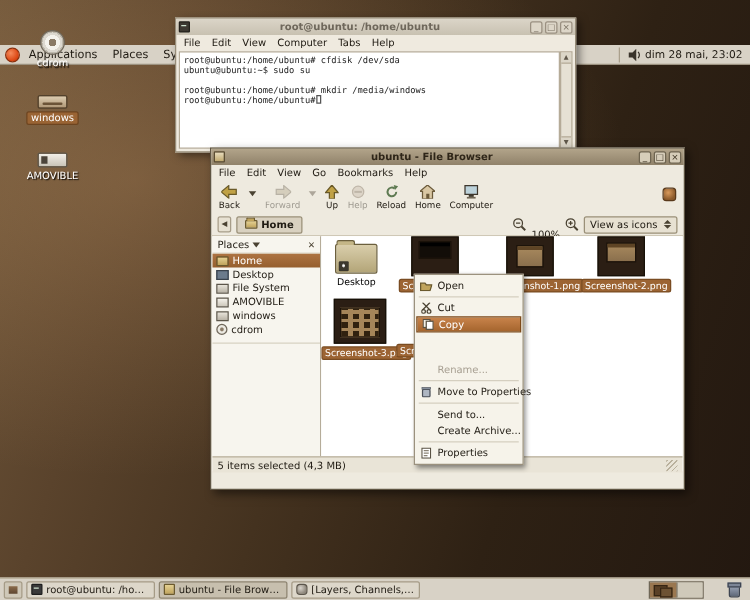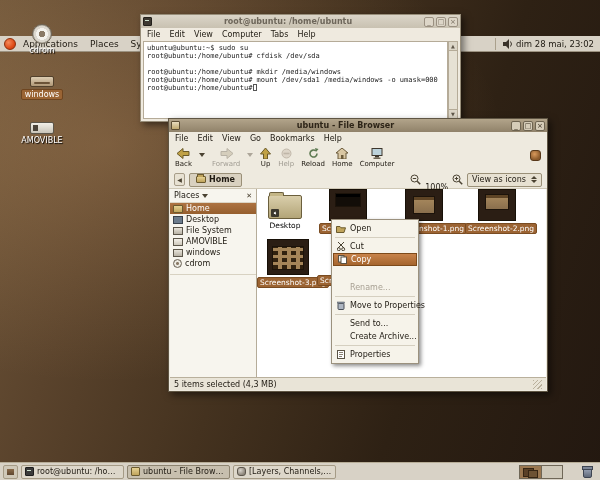--- a/index.html
+++ b/index.html
@@ -105,28 +105,28 @@
   .folder-img::after { content:"➧"; position:absolute; left:2px; bottom:1px; width:8px; height:8px; background:#3c382e; color:#fff; font-size:6px; line-height:8px; border-radius:1px; }
   .thumb { margin:0 auto; background:#2b1e14; border:1px solid #171007; position:relative; }
   .thumb .win { position:absolute; background:linear-gradient(#a98a5e,#8a6f4d); border:1px solid #1c130a; }
   .thumb .win::before { content:""; position:absolute; top:0; left:0; right:0; height:3px; background:#5e4425; }
   .thumb.darkwin .win { background:#120d08; }
   .thumb.darkwin .win::before { background:#000; }
   .gridwin { position:absolute; border:1px solid #1c130a;
     background-image:repeating-linear-gradient(0deg, transparent 0 4px, #a58559 4px 7px),
                      repeating-linear-gradient(90deg, #30210f 0 5px, #a58559 5px 9px); background-color:#a58559; }
 
-  .statusbar { position:absolute; left:1px; right:1px; bottom:1px; height:13px; background:#e9e4d7; border-top:1px solid #b9b09c; display:flex; align-items:center; padding:0 4px; font-size:8px; }
+  .statusbar { position:absolute; left:1px; right:1px; bottom:13px; height:13px; background:#e9e4d7; border-top:1px solid #b9b09c; display:flex; align-items:center; padding:0 4px; font-size:8px; }
   .grip { margin-left:auto; width:9px; height:9px; background:repeating-linear-gradient(135deg,#b9b09c 0 1px,transparent 1px 3px); }
 
   
   .cmenu { left:331px; top:219px; width:88px; background:#f6f3ea; border:1px solid #9b917e; box-shadow:2px 2px 4px rgba(0,0,0,.45); padding:2px 1px; z-index:50; }
   .mi { display:flex; align-items:center; gap:4px; height:13px; padding:0 4px 0 3px; font-size:8px; white-space:nowrap; }
   .mi.hl { background:linear-gradient(#c8834b,#a5652e); border:1px solid #7d4a1a; color:#fff; }
-  .mi.dis { color:#a8a093; }
+  .mi.dis { color:#a8a093;margin-top:8px; }
   .mi.noico { padding-left:17px; }
   .msep { border-top:1px solid #d5cfc0; margin:2px 2px; }
   .mspacer { height:15px; }
   .m-ico { width:10px; flex:none; display:flex; justify-content:center; }
 
   
   .showdesk { width:15px; height:14px; border:1px solid #a59b86; border-radius:2px; background:#cfc8b8; position:relative; }
   .showdesk::after { content:""; position:absolute; inset:3px; background:linear-gradient(#8a6b4a,#5e4630); }
   .task { width:103px; height:14px; border:1px solid #a59b86; border-radius:2px; background:#ddd7ca; display:flex; align-items:center; gap:3px; padding:0 3px; overflow:hidden; white-space:nowrap; font-size:8px; }
   .task.active { background:#c7bfae; border-color:#8d8470; }
@@ -191,25 +191,24 @@
     </div>
     <div class="menubar">
       <span>File</span>
       <span>Edit</span>
       <span>View</span>
       <span>Computer</span>
       <span>Tabs</span>
       <span>Help</span>
     </div>
     <div class="term-body">
+      <div class="tline">root@ubuntu:/home/ubuntu# cfdisk /dev/sda</div>
       <div class="tline">ubuntu@ubuntu:~$ sudo su</div>
-      <div class="tline">root@ubuntu:/home/ubuntu# cfdisk /dev/sda</div>
       <div class="tline"></div>
       <div class="tline">root@ubuntu:/home/ubuntu# mkdir /media/windows</div>
-      <div class="tline">root@ubuntu:/home/ubuntu# mount /dev/sda1 /media/windows -o umask=000</div>
       <div class="tline"><span>root@ubuntu:/home/ubuntu#</span><span class="cursor"></span></div>
     </div>
     <div class="term-sb">
       <div class="sb-arrow">▲</div>
       <div class="sb-arrow down">▼</div>
     </div>
   </div>
 
   <div class="window fb">
     <div class="tbar">

